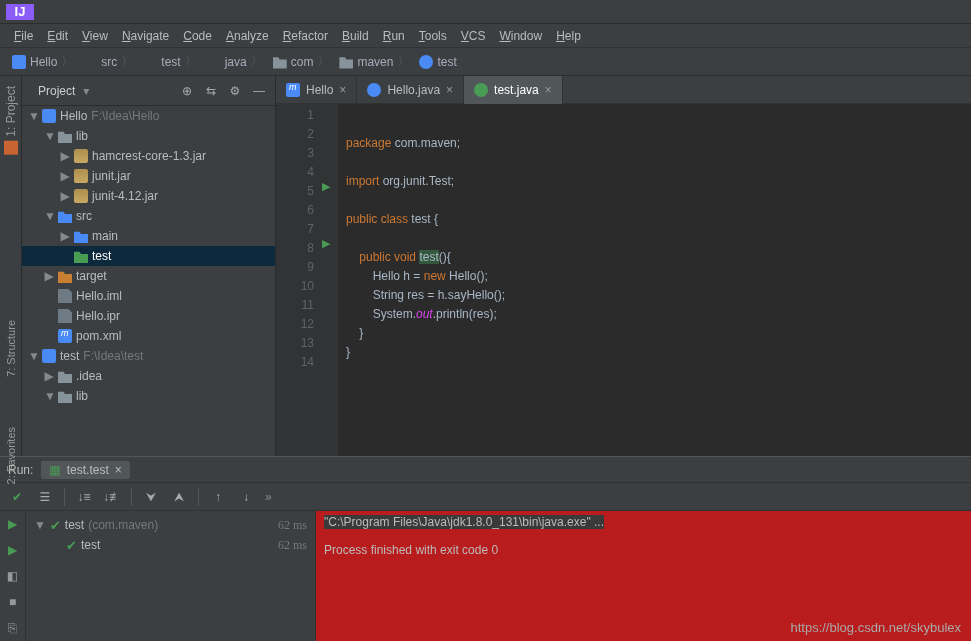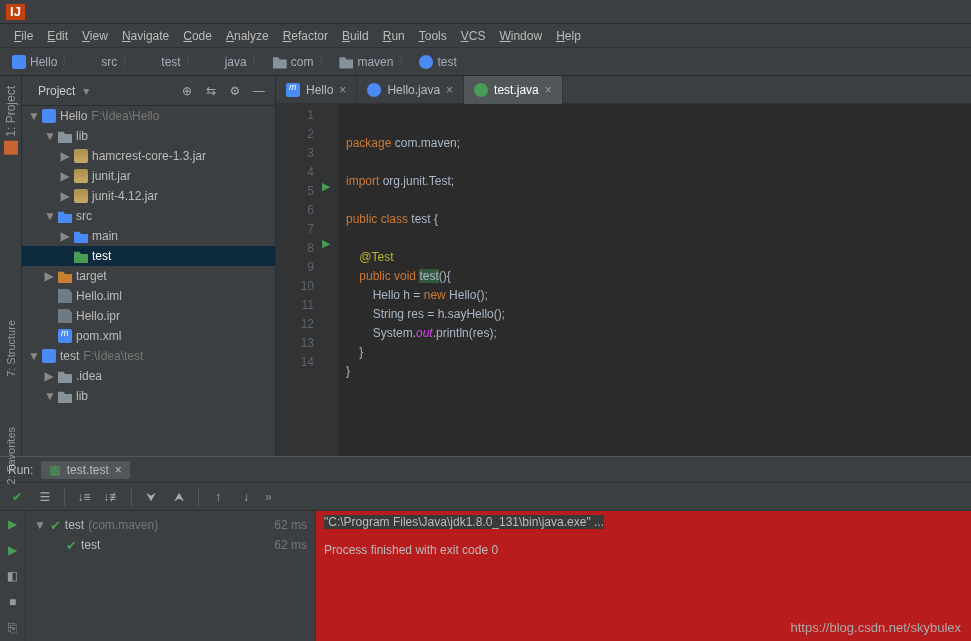--- a/index.html
+++ b/index.html
@@ -1,18 +1,18 @@
 <!DOCTYPE html>
 <html><head>
 <meta charset="utf-8">
 <style>
 * { margin: 0; padding: 0; box-sizing: border-box; font-family: "Segoe UI", Arial, sans-serif; font-size: 12px; }
 body { background: #3c3f41; color: #bbb; width: 971px; height: 641px; overflow: hidden; position: relative; }
 .titlebar { background: #3c3f41; height: 24px; display: flex; align-items: center; padding: 0 6px; border-bottom: 1px solid #2b2b2b; }
-.titlebar .ij-icon { width: 19px; height: 16px; background: #c2410c; margin-right: 6px; display:inline-flex;align-items:center;justify-content:center;color:#fff;font-size:13px;font-weight:bold;}
+.titlebar .ij-icon { width: 28px; height: 16px; background: #8b5cf6; margin-right: 6px; display:inline-flex;align-items:center;justify-content:center;color:#fff;font-size:13px;font-weight:bold;}
 .titlebar .title { color: #a0a0a0; }
 .menubar { height: 24px; display: flex; align-items: center; padding: 0 8px; gap: 2px; background:#3c3f41; border-bottom:1px solid #323232;}
 .menubar span { padding: 2px 6px; color: #bbb; cursor: pointer; }
 .menubar span u { text-decoration: underline; }
 .navbar { height: 28px; display: flex; align-items: center; padding: 0 8px; gap: 2px; border-bottom:1px solid #2b2b2b; background:#3c3f41;}
 .navcrumb { display:flex; align-items:center; gap:4px; padding:2px 4px; color:#aab; }
 .navcrumb .sep { color:#666; }
 .nav-icon { width:14px; height:14px; display:inline-block; }
 .nav-icon.folder{ background:#87939a; clip-path:polygon(0 20%,40% 20%,50% 35%,100% 35%,100% 100%,0 100%); }
 .nav-icon.module{ background:#4a8af4; border-radius:2px; }
@@ -70,21 +70,21 @@
 .bottom-toolbar .sep2{ width:1px; height:18px; background:#555;}
 .bottom-toolbar .status{ color:#bbb;}
 .bottom-toolbar .status .ok{ color:#499c54;}
 .bottom-body{ flex:1; display:flex;}
 .bottom-left{ width:26px; background:#3c3f41; border-right:1px solid #323232; display:flex; flex-direction:column; align-items:center; padding-top:4px; gap:8px;}
 .bottom-left .btn{ width:18px; height:18px; color:#499c54; cursor:pointer; display:flex;align-items:center;justify-content:center;}
 .bottom-left .btn.gray{color:#999;}
 .bottom-tree{ width:290px; background:#3c3f41; border-right:1px solid #323232; padding:4px 0;}
 .bottom-tree .row{ display:flex; align-items:center; height:20px; padding:0 8px; gap:4px;}
 .bottom-tree .ok-icon{ color:#499c54; font-size:13px;}
-.bottom-tree .time{ margin-left:auto; color:#777;}
+.bottom-tree .time{ margin-left:auto; color:#777;font-family:Liberation Serif, serif;}
 .console{ flex:1; font-family:"Consolas","Courier New",monospace; font-size:13px; padding:4px 8px; color:#bbb;}
 .console .cmd{ background:#3a3a3a; display:inline;}
 .watermark{ position:absolute; right:10px; bottom:6px; color:#aaa; font-size:13px;}
 .left-bottom-tabs{ position:absolute; left:0; top:320px; width:22px; display:flex; flex-direction:column; align-items:center; gap:10px;}
 </style>
 </head>
 <body>
 
 <div class="titlebar">
   <span class="ij-icon">IJ</span>
@@ -298,21 +298,20 @@
           <div style="height: 19px;"></div>
           <div style="height: 19px;"></div>
         </div>
       <div class="code" id="code">
           <div><span class="kw">package</span> com.maven;</div>
           <div></div>
           <div><span class="kw">import</span> org.junit.Test;</div>
           <div></div>
           <div><span class="kw">public class</span> test {</div>
           <div></div>
-          <div>    <span class="ann">@Test</span></div>
           <div>    <span class="kw">public void</span> <span class="hl">test</span>(){</div>
           <div>        Hello h = <span class="kw">new</span> Hello();</div>
           <div>        String res = h.sayHello();</div>
           <div>        System.<span class="field">out</span>.println(res);</div>
           <div>    }</div>
           <div>}</div>
           <div></div>
         </div>
     </div>
   </div>

